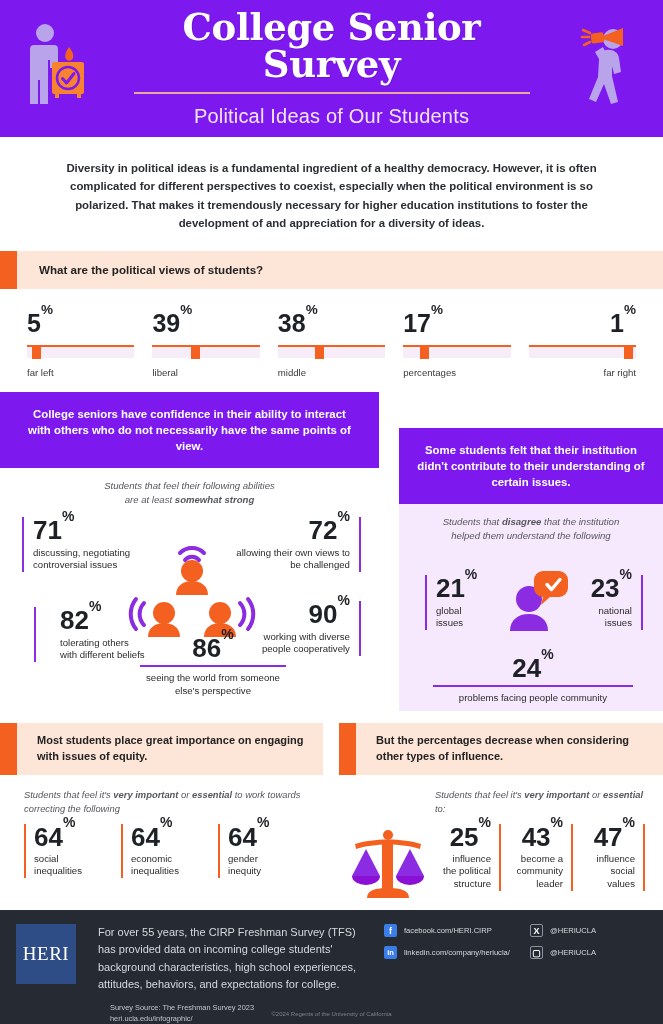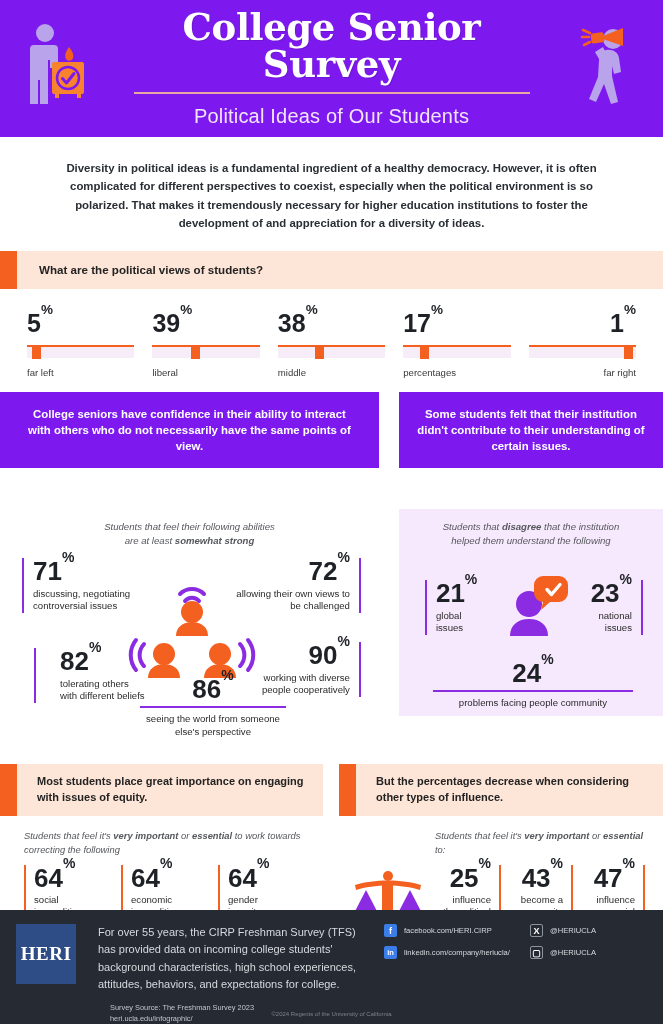--- a/index.html
+++ b/index.html
@@ -57,34 +57,34 @@
   .view-col.a-left  { text-align: left; }
   .view-col.a-mid   { text-align: left; }
   .view-col.a-right { text-align: right; }
   .slider { position: relative; height: 16px; margin-top: 6px; }
   .slider .track { position: absolute; left: 0; right: 0; top: 4px; height: 12px; background: #F6EDF8; }
   .slider .rail  { position: absolute; left: 0; right: 0; top: 3px; height: 2.5px; background: #F4601F; }
   .slider .knob  { position: absolute; top: 3px; width: 9px; height: 14px; background: #F4601F; }
   .view-label { margin-top: 9px; font-size: 9.6px; color: #3A3A3A; }
 
   
-  .panels { display: flex; gap: 20px; padding: 8px 0 0 0; }
+  .panels { display: flex; gap: 20px; padding: 8px 0 0 0; align-items: flex-end; }
   .panel-left  { width: 386px; }
   .panel-right { width: 269px; }
   .panel-head {
     background: #7D19EF; color: #fff; text-align: center;
     font-size: 11.4px; font-weight: 700; line-height: 1.42;
     padding: 14px 26px;
   }
   .panel-right .panel-head { padding: 14px 12px; }
   .panel-body { position: relative; }
   .panel-right .panel-body { background: #F7E9FD; padding-bottom: 14px; }
   .panel-caption {
     text-align: center; font-style: italic; font-size: 9.6px;
-    color: #55575C; line-height: 1.45; padding: 11px 40px 4px 40px; margin-top: 41px;
+    color: #55575C; line-height: 1.45; padding: 11px 40px 4px 40px;
   }
   .panel-caption b { font-weight: 700; }
 
   
   .stat-bar-l { border-left: 2.5px solid #8B2BE2; padding-left: 9px; }
   .stat-bar-r { border-right: 2.5px solid #8B2BE2; padding-right: 9px; text-align: right; }
   .stat-num { font-size: 26px; font-weight: 700; color: #1E2126; line-height: 1.05; }
   .stat-num sup { font-size: 14px; position: relative; top: -.62em; }
   .stat-txt { font-size: 9.6px; color: #2B2B2B; line-height: 1.32; margin-top: 2px; }
 
@@ -128,21 +128,21 @@
   .scale-art { flex: none; }
 
   
   .footer {
     position: absolute; left: 0; bottom: 0; width: 663px; height: 114px;
     background: #262B33;
   }
   .footer-inner { display: flex; padding: 14px 16px 0 16px; }
   .heri-logo {
     width: 60px; height: 60px; background: #2E4D86; color: #fff;
-    font-family: "Liberation Serif", serif; font-size: 19px; font-weight: 700;
+    font-family: "Liberation Serif", serif; font-size: 19px; font-weight: 400;
     display: flex; align-items: center; justify-content: center; flex: none;
     letter-spacing: .5px;
   }
   .footer-text { padding-left: 22px; width: 300px; }
   .f-about { font-size: 11px; color: #D6D9DE; line-height: 1.58; }
   .f-src { font-size: 7.4px; color: #C3C7CD; line-height: 1.5; margin-top: 8px; margin-left: 12px; }
   .socials { display: flex; gap: 0; padding-left: 8px; }
   .soc-col { display: flex; flex-direction: column; gap: 9px; }
   .soc-col.second { margin-left: 20px; }
   .soc-row { display: flex; align-items: center; gap: 7px; }

